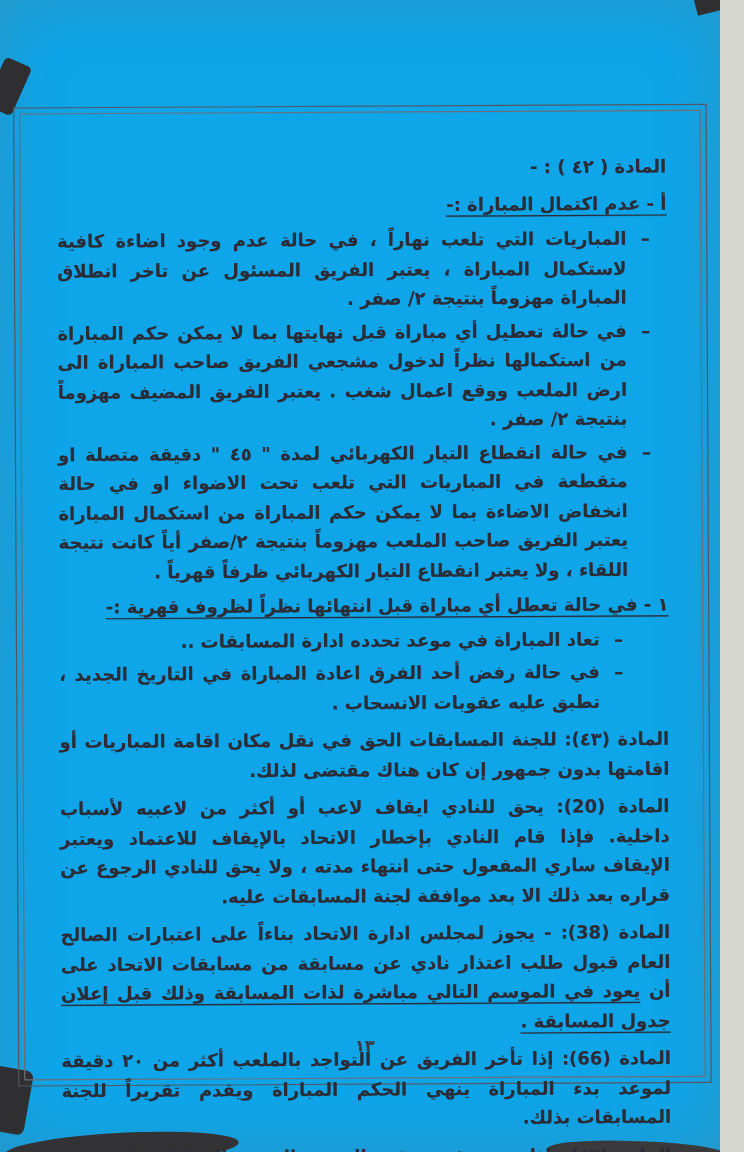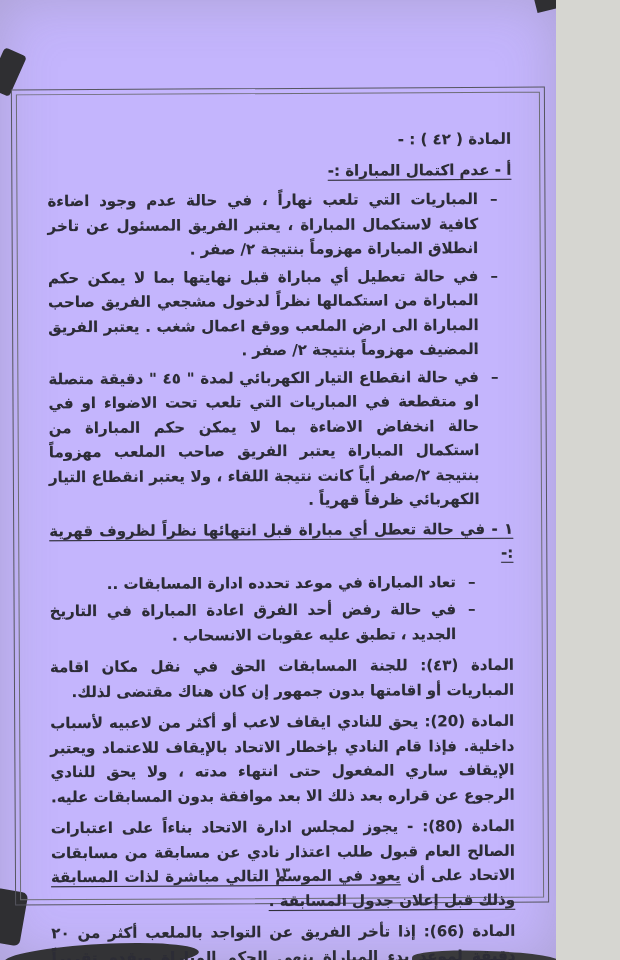--- a/index.html
+++ b/index.html
@@ -1,22 +1,22 @@
 <!DOCTYPE html>
 <html lang="ar"><head>
 <meta charset="utf-8">
 <style>
   * { margin:0; padding:0; box-sizing:border-box; }
   html, body { background:#d6d6d1; }
   body { font-family:"DejaVu Sans", sans-serif; }
 
   .sheet {
     position:relative;
-    width:556px; height:960px;
-    background:#c4b5fd;
+    width:600px; height:960px;
+    background:#0ea5e9;
     overflow:hidden;
     box-shadow: inset 0 0 55px rgba(110,110,104,.28);
   }
 
   
   .artifact { position:absolute; background:#2f2f32; }
   .a-tl { left:-5px; top:50px; width:24px; height:44px; transform:rotate(24deg); border-radius:4px; }
   .a-tr { right:-7px; top:-8px; width:28px; height:18px; transform:rotate(-14deg); }
   .a-bl { left:-10px; bottom:16px; width:34px; height:54px; transform:rotate(10deg); border-radius:6px; }
   .a-bottom { left:4px; bottom:-10px; width:195px; height:26px; border-radius:50%; transform:rotate(-3deg); background:#333336; }
@@ -108,25 +108,25 @@
           <p class="btext">في حالة رفض أحد الفرق اعادة المباراة في التاريخ الجديد ، تطبق عليه عقوبات الانسحاب .</p>
         </div>
 
         <div class="article">
           <span class="label">المادة (٤٣):</span>
           <span class="atext">للجنة المسابقات الحق في نقل مكان اقامة المباريات أو اقامتها بدون جمهور إن كان هناك مقتضى لذلك.</span>
         </div>
 
         <div class="article">
           <span class="label">المادة (20):</span>
-          <span class="atext">يحق للنادي ايقاف لاعب أو أكثر من لاعبيه لأسباب داخلية. فإذا قام النادي بإخطار الاتحاد بالإيقاف للاعتماد ويعتبر الإيقاف ساري المفعول حتى انتهاء مدته ، ولا يحق للنادي الرجوع عن قراره بعد ذلك الا بعد موافقة بدون المسابقات عليه.</span>
+          <span class="atext">يحق للنادي ايقاف لاعب أو أكثر من لاعبيه لأسباب داخلية. فإذا قام النادي بإخطار الاتحاد بالإيقاف للاعتماد ويعتبر الإيقاف ساري المفعول حتى انتهاء مدته ، ولا يحق للنادي الرجوع عن قراره بعد ذلك الا بعد موافقة لجنة المسابقات عليه.</span>
         </div>
 
         <div class="article">
-          <span class="label">المادة (80):</span>
+          <span class="label">المادة (38):</span>
           <span class="atext">- يجوز لمجلس ادارة الاتحاد بناءاً على اعتبارات الصالح العام قبول طلب اعتذار نادي عن مسابقة من مسابقات الاتحاد على أن </span>
           <span class="atext u">يعود في الموسم التالي مباشرة لذات المسابقة وذلك قبل إعلان جدول المسابقة .</span>
         </div>
 
         <div class="article">
           <span class="label">المادة (66):</span>
           <span class="atext">إذا تأخر الفريق عن التواجد بالملعب أكثر من ٢٠ دقيقة لموعد بدء المباراة ينهي الحكم المباراة ويقدم تقريراً للجنة المسابقات بذلك.</span>
         </div>
 
         <div class="article">

